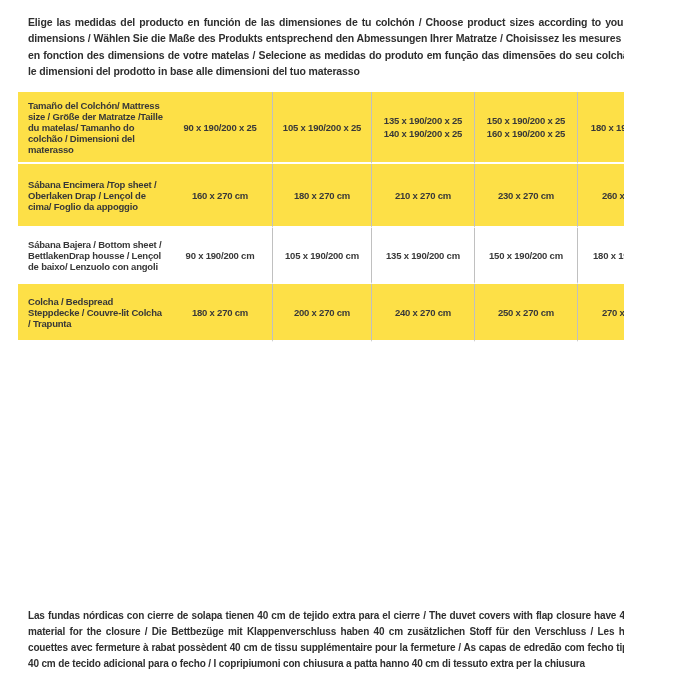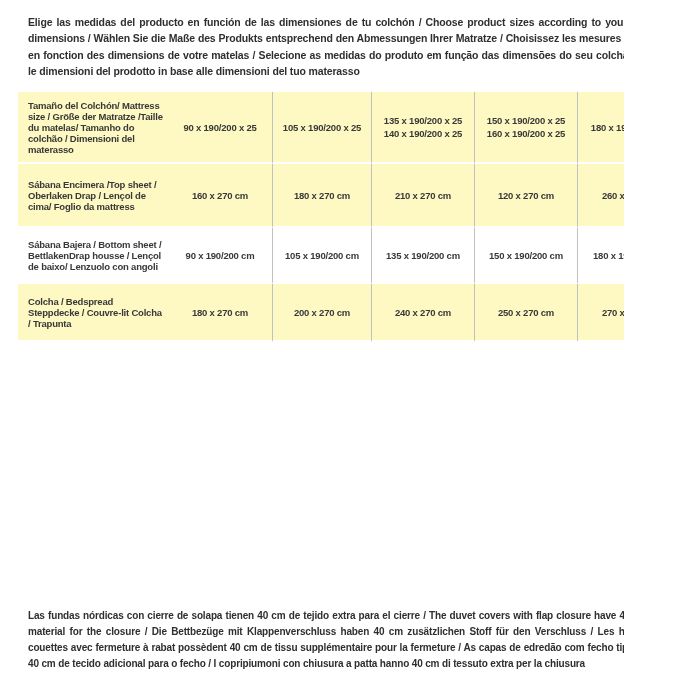--- a/index.html
+++ b/index.html
@@ -39,21 +39,21 @@
   table.sizes col.c4 { width:103px; }
   table.sizes col.c5 { width:105px; }
   table.sizes td {
     vertical-align:middle;
     border-bottom:2px solid #ffffff;
     font-weight:700;
     font-size:9.5px;
     letter-spacing:-0.2px;
     color:#383838;
   }
-  table.sizes tr.alt td { background:#fef9c3; }
+  table.sizes tr.alt td { background:#fde047; }
   td.label {
     text-align:left;
     padding-left:10px;
     padding-right:4px;
     line-height:11px;
   }
   td.val {
     text-align:center;
     white-space:pre-line;
     line-height:13px;
@@ -99,25 +99,25 @@
         <td class="label">Tamaño del Colchón/ Mattress size / Größe der Matratze /Taille du matelas/ Tamanho do colchão / Dimensioni del materasso</td>
         <td class="val">90 x 190/200 x 25</td>
         <td class="val">105 x 190/200 x 25</td>
         <td class="val">135 x 190/200 x 25
 140 x 190/200 x 25</td>
         <td class="val">150 x 190/200 x 25
 160 x 190/200 x 25</td>
         <td class="val">180 x 190/200 x 25</td>
       </tr>
       <tr class="r3 alt">
-        <td class="label">Sábana Encimera /Top sheet / Oberlaken Drap / Lençol de cima/ Foglio da mattress</td>
+        <td class="label">Sábana Encimera /Top sheet / Oberlaken Drap / Lençol de cima/ Foglio da appoggio</td>
         <td class="val">160 x 270 cm</td>
         <td class="val">180 x 270 cm</td>
         <td class="val">210 x 270 cm</td>
-        <td class="val">120 x 270 cm</td>
+        <td class="val">230 x 270 cm</td>
         <td class="val">260 x 270 cm</td>
       </tr>
       <tr class="r4">
         <td class="label">Sábana Bajera / Bottom sheet / BettlakenDrap housse / Lençol de baixo/ Lenzuolo con angoli</td>
         <td class="val">90 x 190/200 cm</td>
         <td class="val">105 x 190/200 cm</td>
         <td class="val">135 x 190/200 cm</td>
         <td class="val">150 x 190/200 cm</td>
         <td class="val">180 x 190/200 cm</td>
       </tr>

